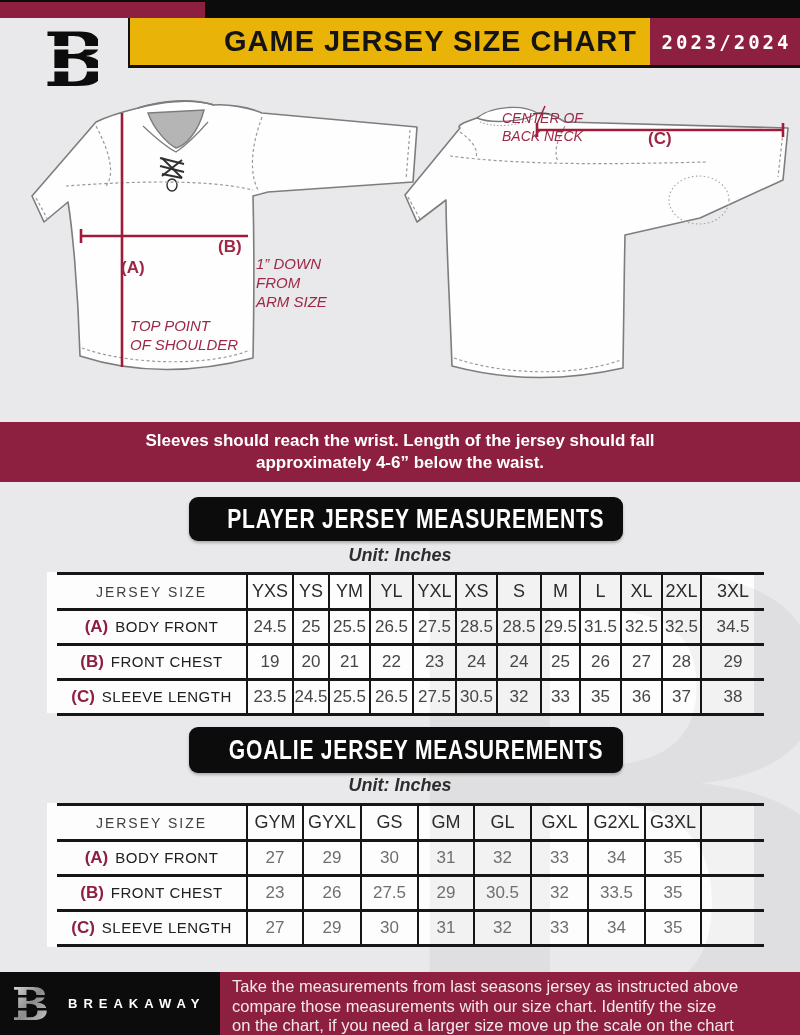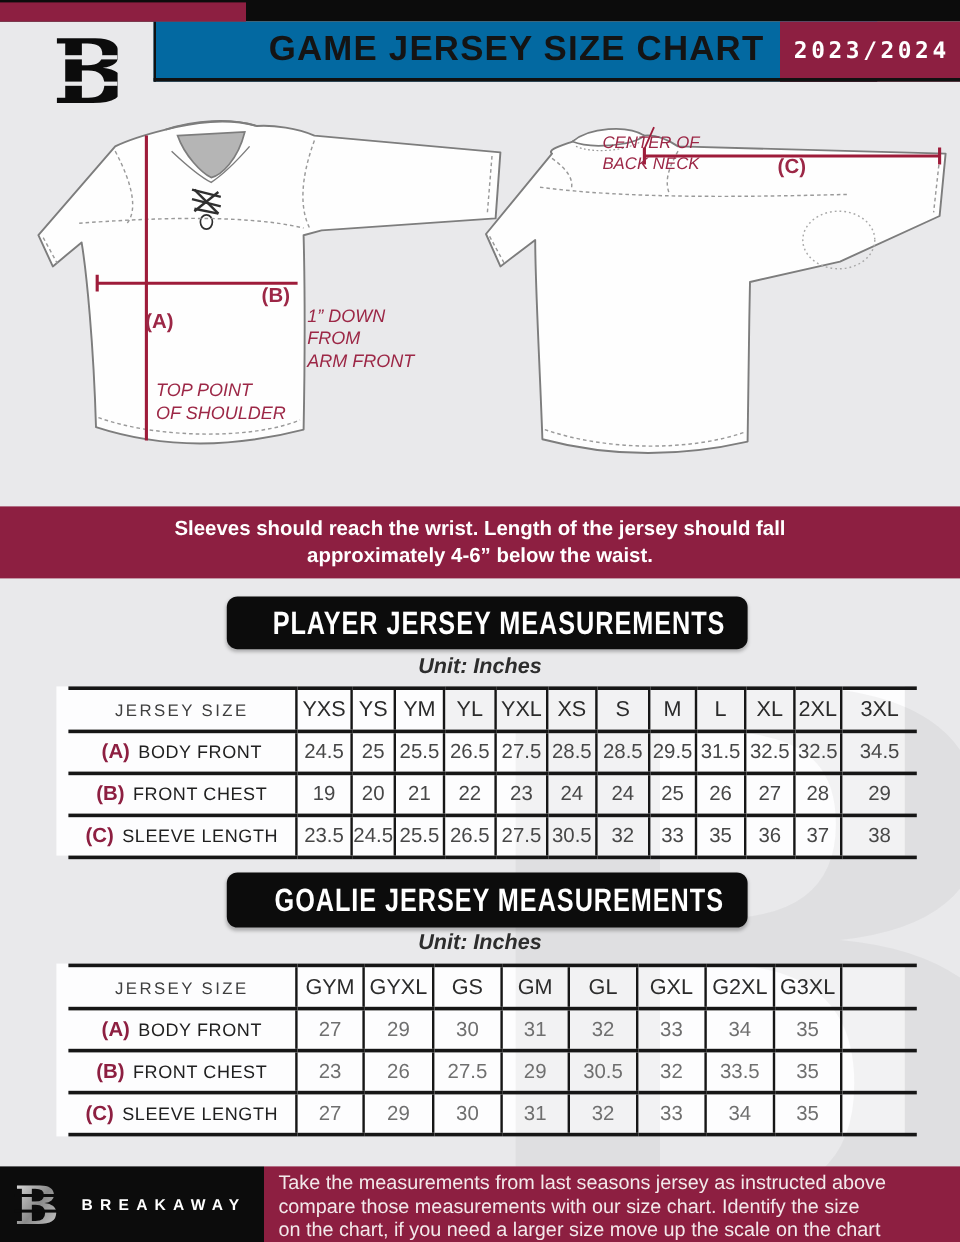--- a/index.html
+++ b/index.html
@@ -7,21 +7,21 @@
     position:relative;width:800px;height:1035px;overflow:hidden;
     background:#e9e9eb;font-family:"Liberation Sans",sans-serif;
   }
   .abs{position:absolute;}
   .z3{z-index:3;}
   
   .top-bar{left:0;top:0;width:800px;height:18px;background:#0c0c0c;z-index:3;}
   .top-bar-maroon{left:0;top:2px;width:205px;height:16px;background:#8d1f41;z-index:4;}
   
   .title-box{
-    left:128px;top:18px;width:603px;height:50px;background:#0369a1;
+    left:128px;top:18px;width:603px;height:50px;background:#eab308;
     border-left:2px solid #111;border-bottom:3px solid #111;
     display:flex;align-items:center;justify-content:center;z-index:3;box-sizing:border-box;
   }
   .title-box span{font-size:29px;font-weight:bold;letter-spacing:1px;color:#141414;}
   .season-box{
     left:650px;top:18px;width:150px;height:50px;background:#8d1f41;
     border-bottom:3px solid #111;display:flex;align-items:center;justify-content:center;
     z-index:3;box-sizing:border-box;
   }
   .season-box span{
@@ -194,21 +194,21 @@
 
   <div class="abs anno anno-key lbl-a-key z3">(A)</div>
   <div class="abs anno anno-text lbl-a-text z3">
     <div>TOP POINT</div>
     <div>OF SHOULDER</div>
   </div>
   <div class="abs anno anno-key lbl-b-key z3">(B)</div>
   <div class="abs anno anno-text lbl-b-text z3">
     <div>1” DOWN</div>
     <div>FROM</div>
-    <div>ARM FRONT</div>
+    <div>ARM SIZE</div>
   </div>
   <div class="abs anno anno-text lbl-neck z3">
     <div>CENTER OF</div>
     <div>BACK NECK</div>
   </div>
   <div class="abs anno anno-key lbl-c-key z3">(C)</div>
 
   <div class="abs notice">
     <div>Sleeves should reach the wrist. Length of the jersey should fall</div>
     <div>approximately 4-6” below the waist.</div>

